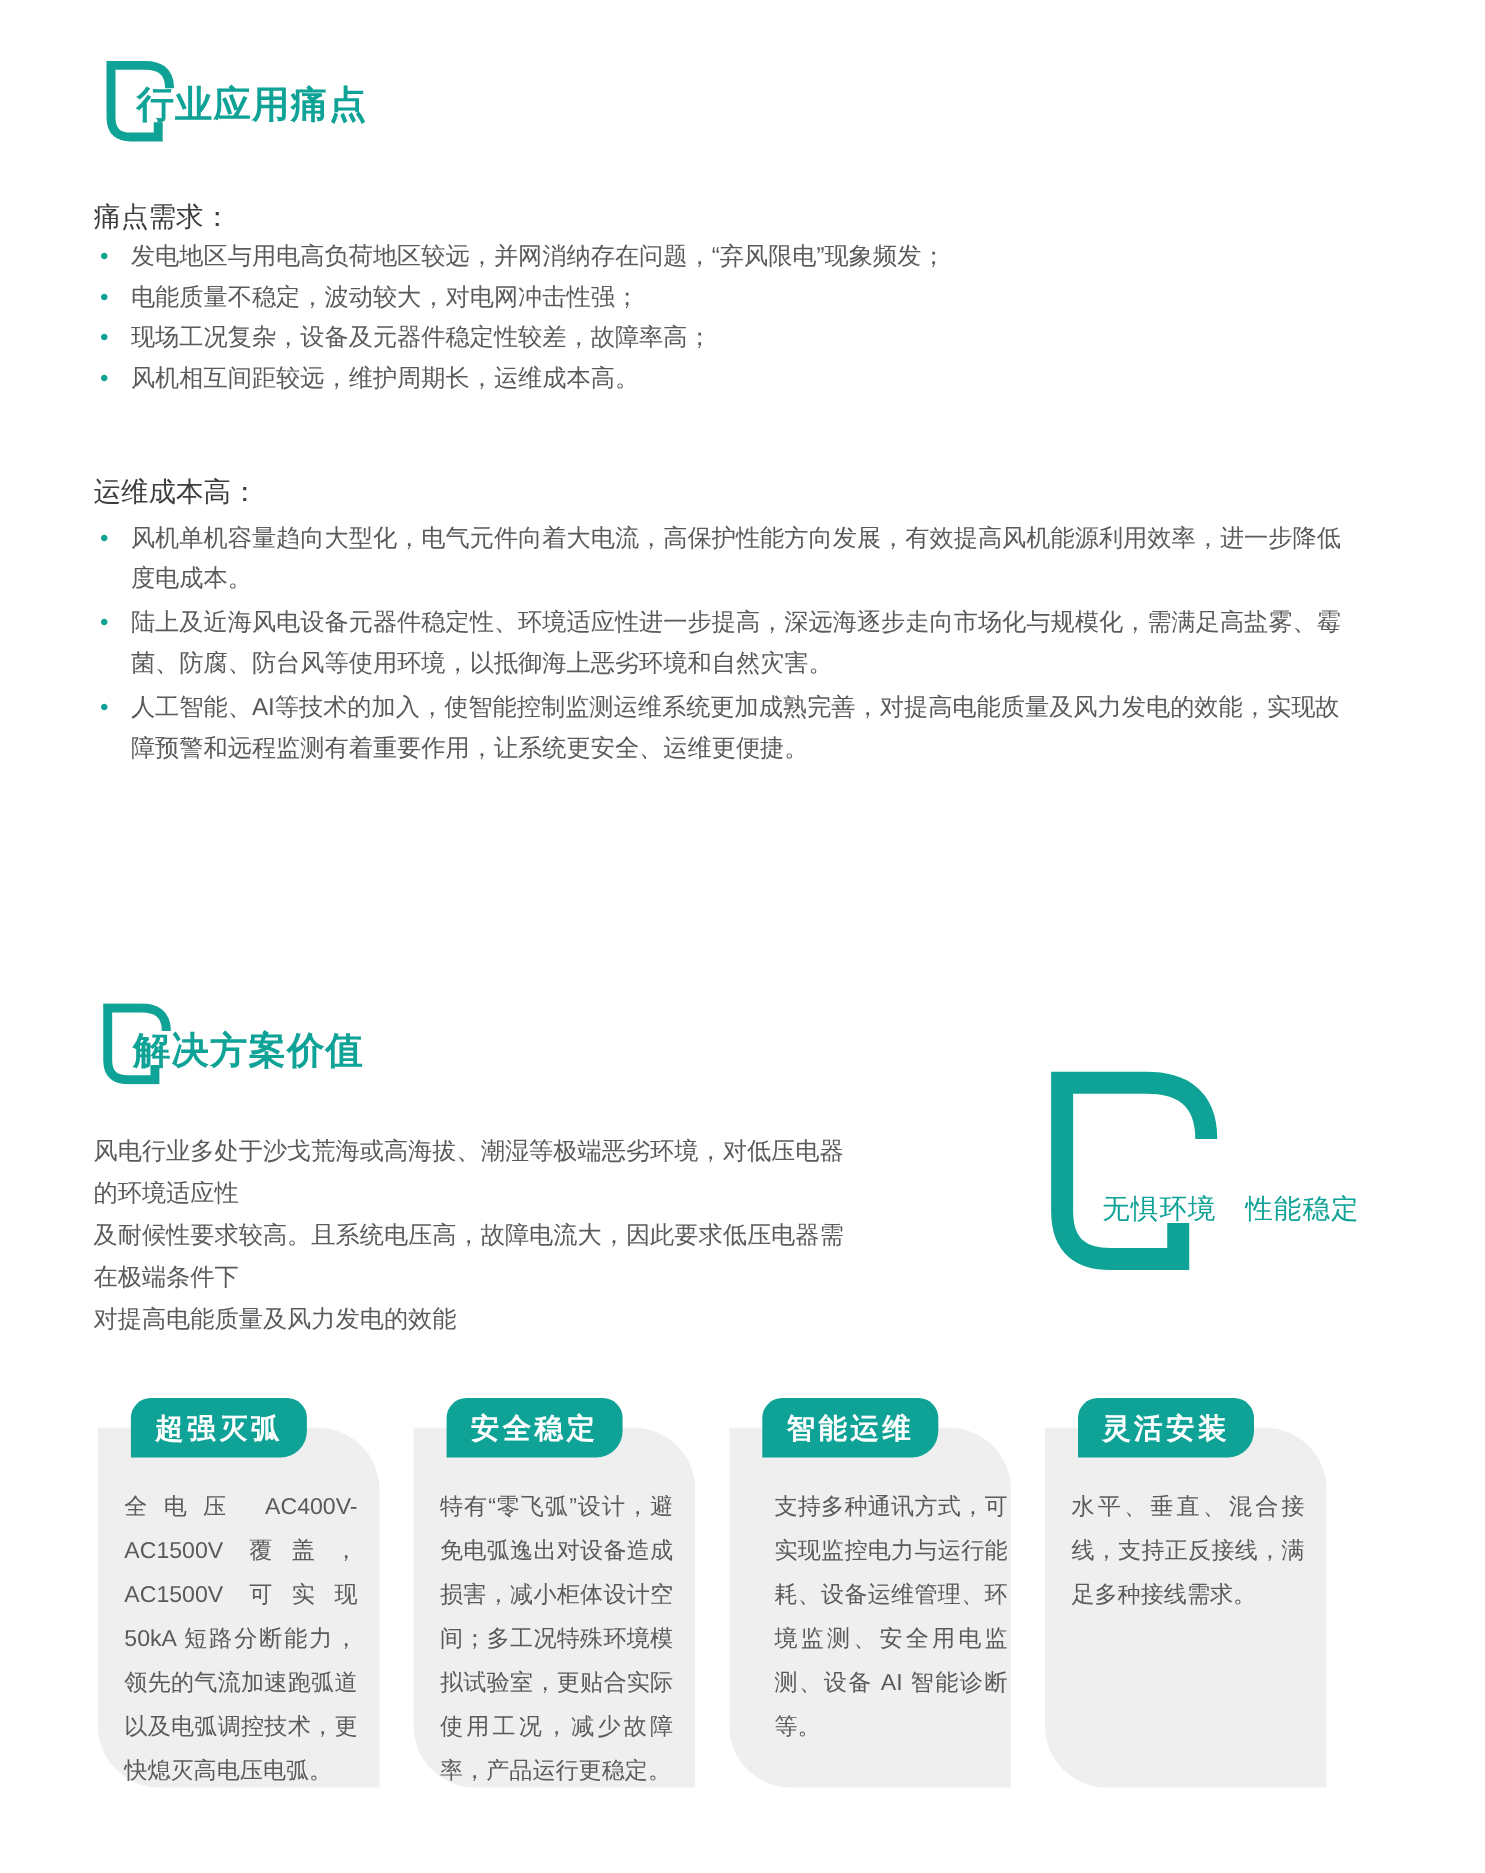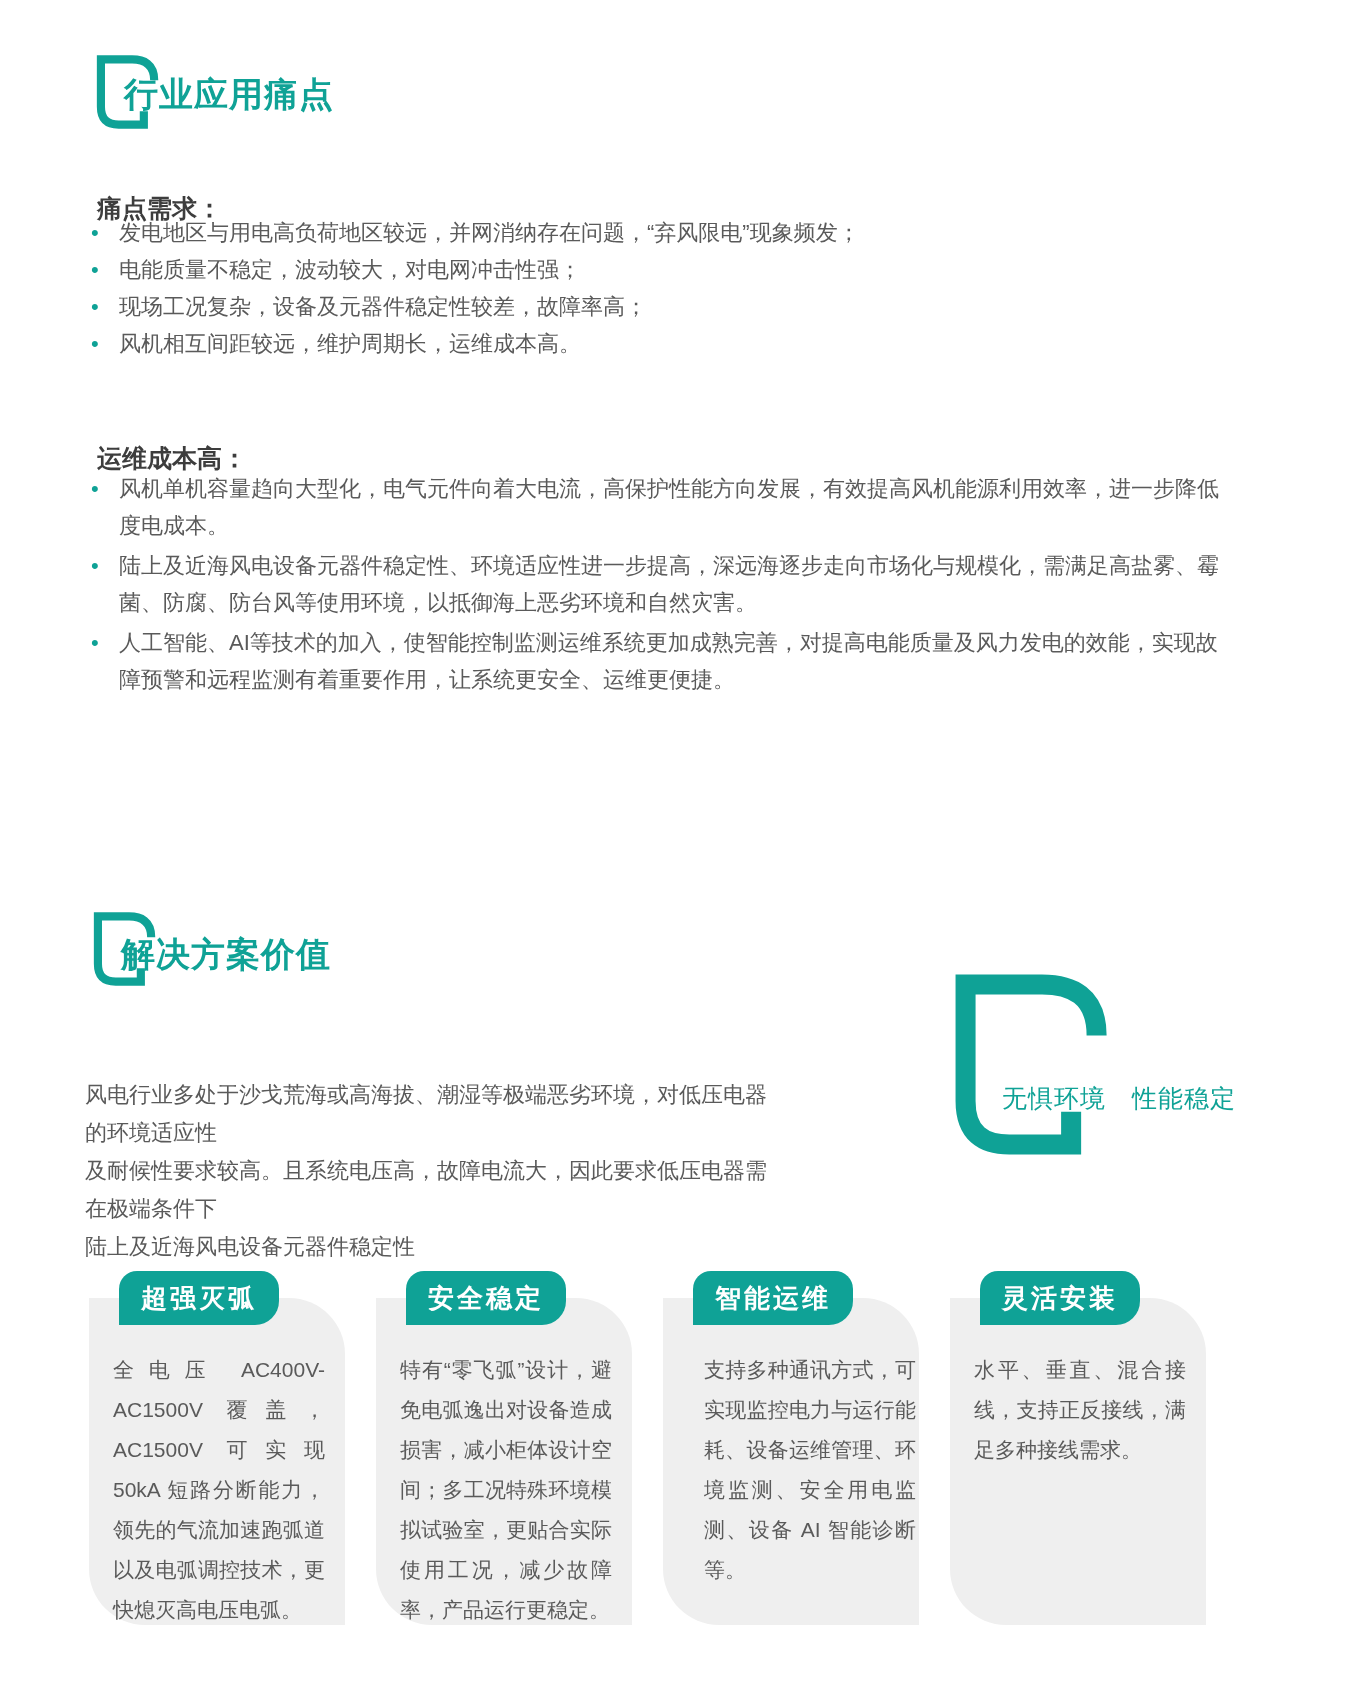--- a/index.html
+++ b/index.html
@@ -15,34 +15,34 @@
     font-family:"Liberation Sans","DejaVu Sans",sans-serif;
     padding-left:44px;
   }
   .abs{position:absolute;}
   .section-icon{color:var(--teal);}
   .section-title{
     font-size:34px;font-weight:bold;color:var(--teal);
     letter-spacing:1px;white-space:nowrap;margin:0;
   }
   .block-heading{
-    font-size:25px;font-weight:bold;color:var(--heading);
-    white-space:nowrap;margin:12px;
+    font-size:25px;font-weight:normal;color:var(--heading);
+    white-space:nowrap;margin:0;
   }
   .bullet-list{list-style:none;margin:0;padding:0;}
   .bullet-list li{
     position:relative;padding-left:34px;
     font-size:22px;line-height:37px;color:var(--body);
   }
   .bullet-list.trend li{margin-bottom:3px;}
   .bullet-list .dot{
     position:absolute;left:6px;top:0;
     color:var(--teal);font-size:22px;line-height:37px;
   }
-  .solution-para{font-size:22px;line-height:38px;color:var(--body);margin-top:48px;}
+  .solution-para{font-size:22px;line-height:38px;color:var(--body);}
   .feature-title{
     font-size:54px;font-weight:bold;color:var(--teal);
     letter-spacing:1px;white-space:nowrap;margin:0;
   }
   .feature-subtitle{
     font-size:25px;font-weight:normal;color:var(--teal);
     letter-spacing:1px;white-space:nowrap;margin:0;
   }
   .card{
     top:1298px;width:256px;height:327px;
@@ -110,21 +110,21 @@
   </ul>
 
   <svg class="abs section-icon" style="left:92px;top:912px" width="74" height="74" viewBox="0 0 100 100">
     <path d="M80 34 C80 12 66 6 50 6 L8 6 L8 70 C8 88 18 94 32 94 L66 94 L66 76" fill="none" stroke="currentColor" stroke-width="11"></path>
   </svg>
   <h2 class="abs section-title" style="left:121px;top:932px">解决方案价值</h2>
 
   <div class="abs solution-para" style="left:85px;top:1028px;width:700px">
     <div>风电行业多处于沙戈荒海或高海拔、潮湿等极端恶劣环境，对低压电器的环境适应性</div>
     <div>及耐候性要求较高。且系统电压高，故障电流大，因此要求低压电器需在极端条件下</div>
-    <div>陆上及近海风电设备元器件稳定性</div>
+    <div>对提高电能质量及风力发电的效能</div>
   </div>
 
   <svg class="abs section-icon" style="left:951px;top:972px" width="182" height="185" viewBox="0 0 100 100">
     <path d="M80 34 C80 12 66 6 50 6 L8 6 L8 70 C8 88 18 94 32 94 L66 94 L66 76" fill="none" stroke="currentColor" stroke-width="11"></path>
   </svg>
   <div class="abs feature-subtitle" style="left:1002px;top:1082px">无惧环境　性能稳定</div>
 
   <div class="abs card" style="left:89px"></div>
   <div class="abs card" style="left:376px"></div>
   <div class="abs card" style="left:663px"></div>

